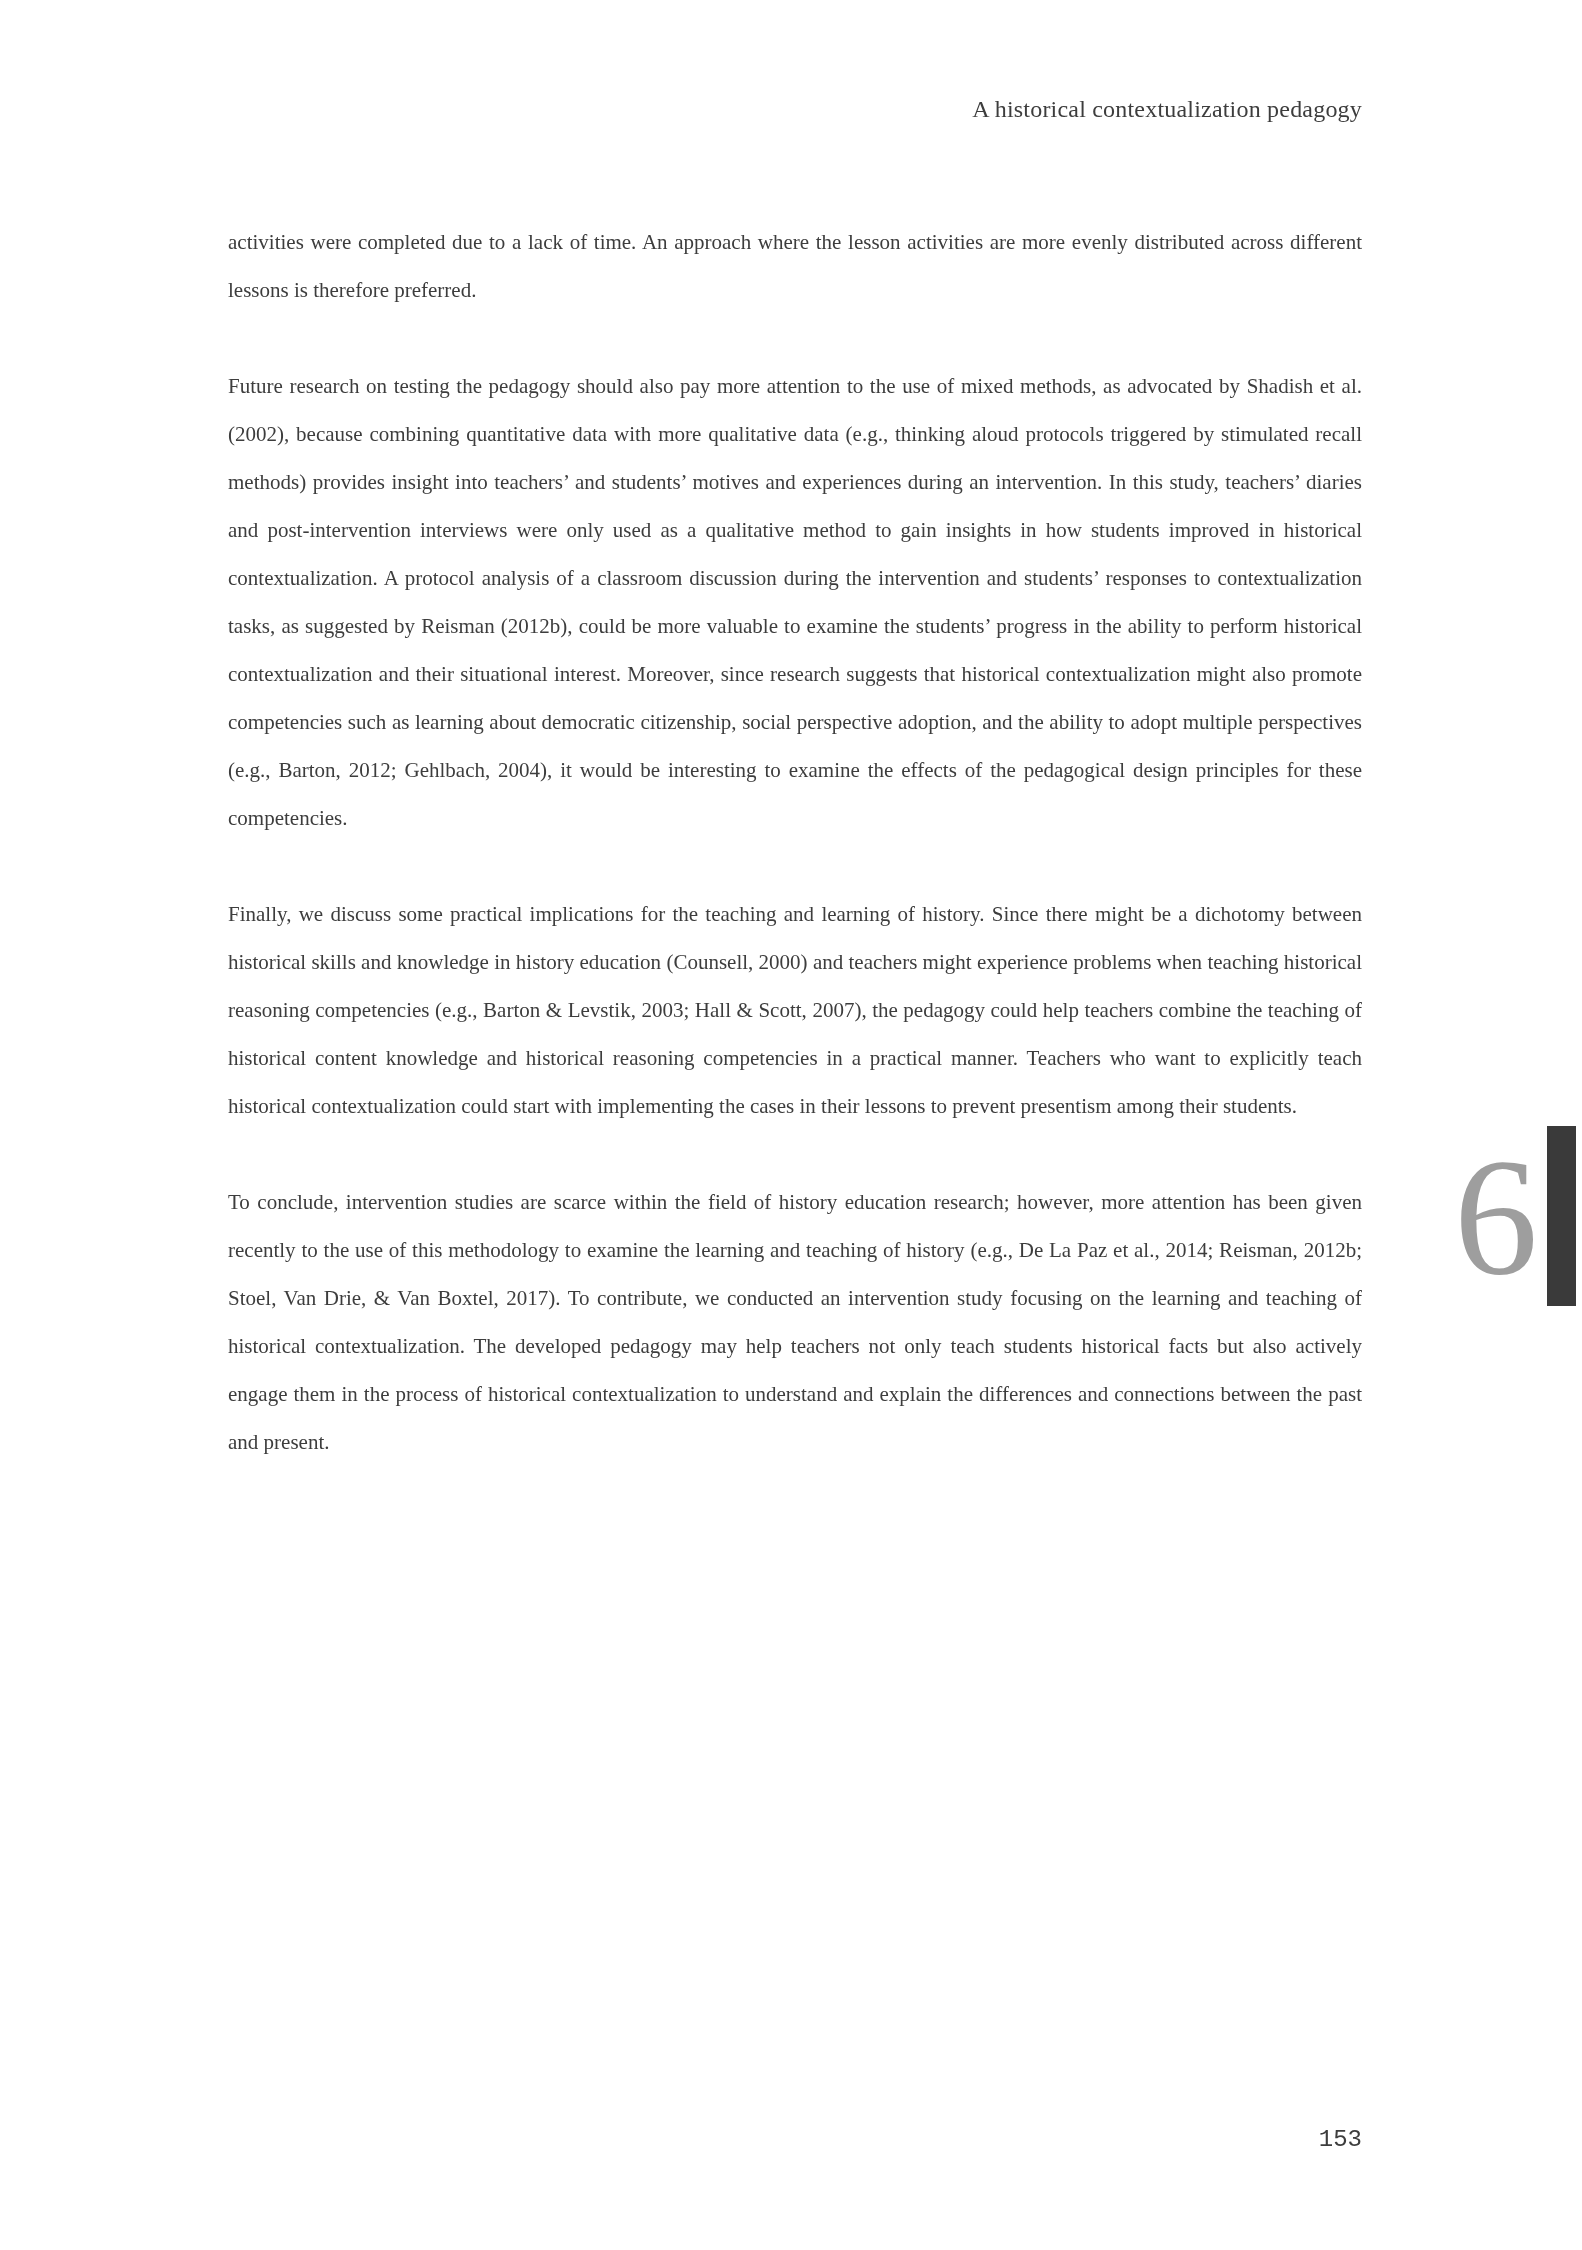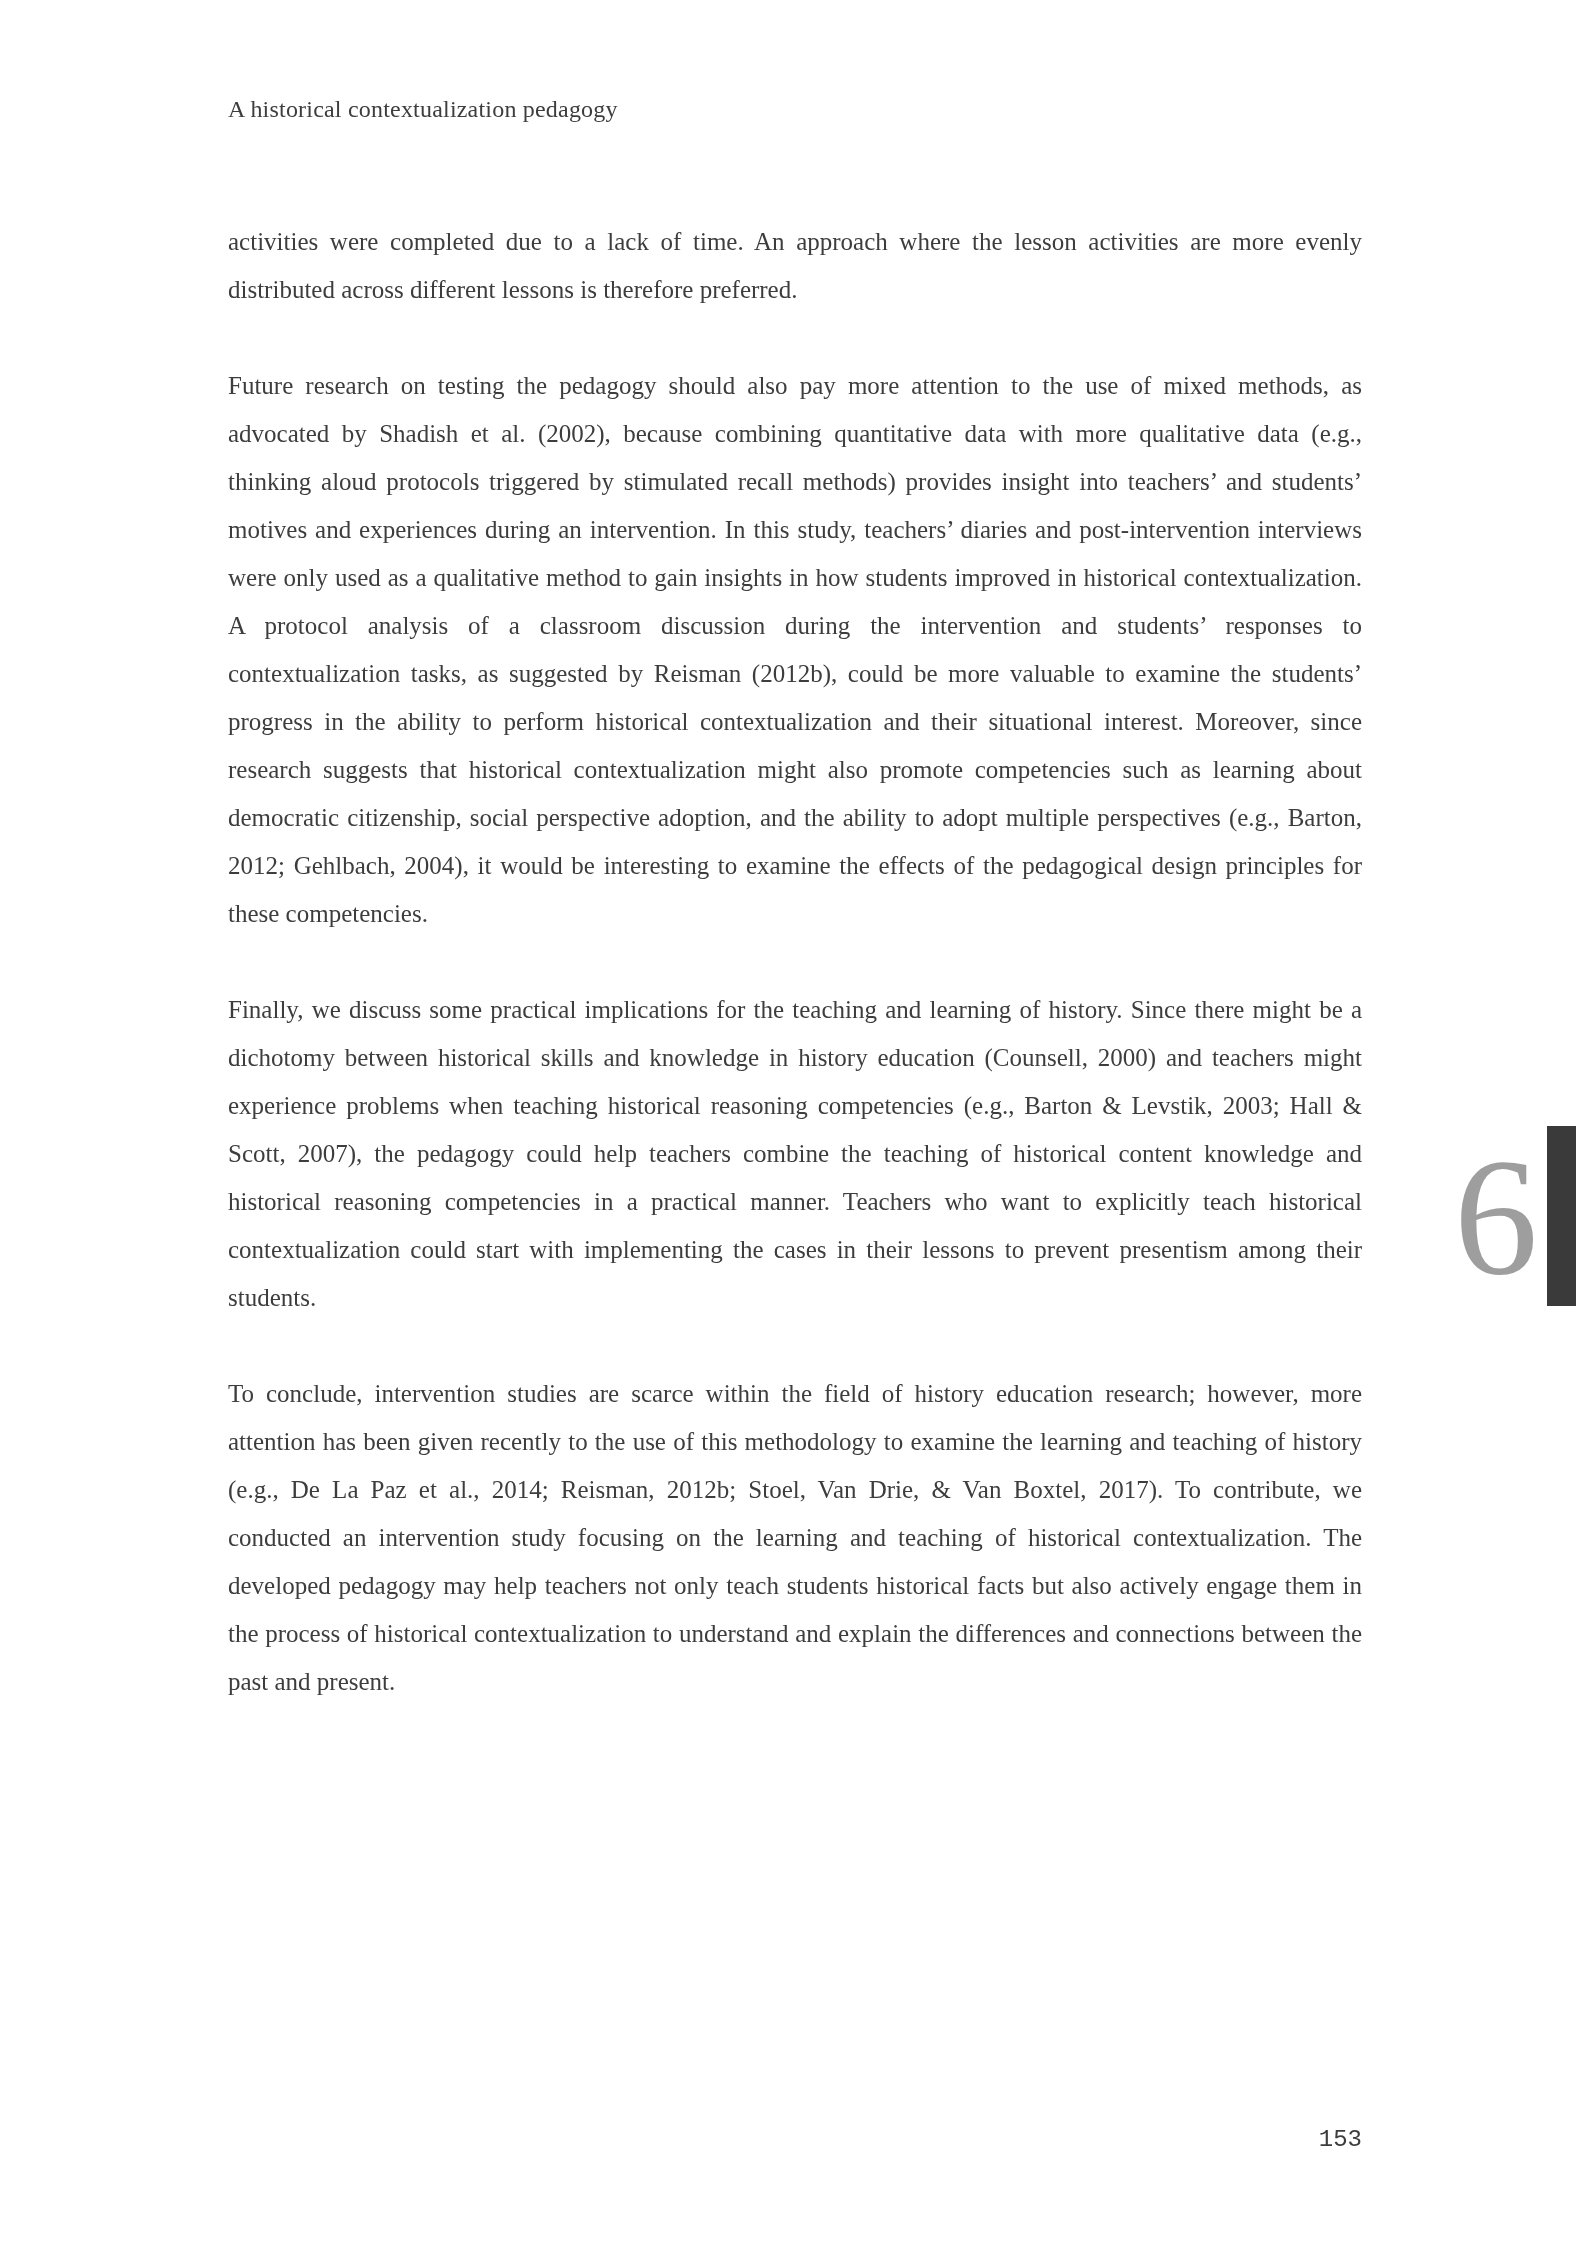--- a/index.html
+++ b/index.html
@@ -20,30 +20,31 @@
     background: var(--background);
     font-family: "Liberation Serif", "DejaVu Serif", serif;
     color: var(--text);
     overflow: hidden;
   }
   .running-head {
     position: absolute;
     top: 96px;
     left: 228px;
     width: 1134px;
+    text-align: right;
     font-size: 24px;
     letter-spacing: 0.2px;
     color: var(--text);
   }
   .body-text {
     position: absolute;
     top: 218px;
     left: 228px;
     width: 1134px;
-    font-size: 25px;
+    font-size: 21px;
     line-height: 48px;
     text-align: justify;
   }
   .body-text p {
     margin: 0 0 48px 0;
   }
   .chapter-tab {
     position: absolute;
     top: 1126px;
     right: 0;

